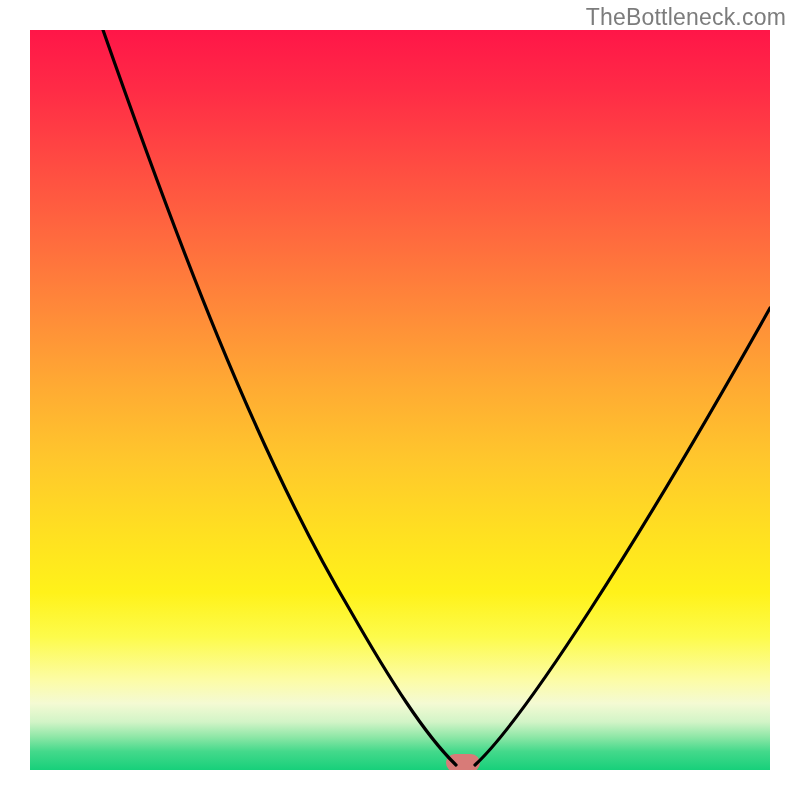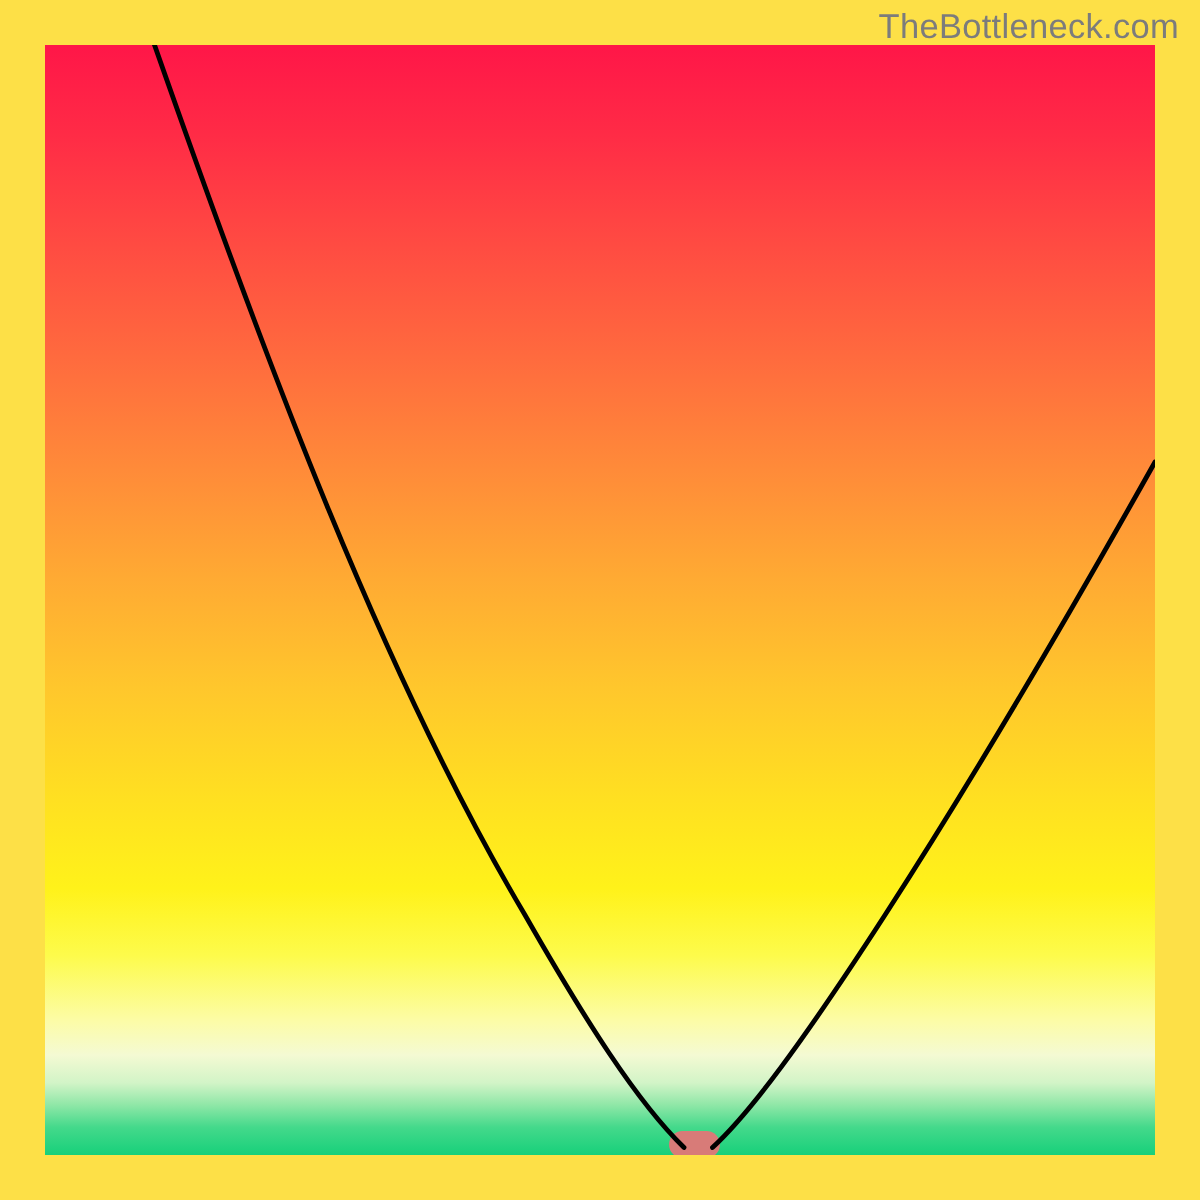--- a/index.html
+++ b/index.html
@@ -8,21 +8,21 @@
     width: 800px;
     height: 800px;
     background: #000;
     overflow: hidden;
     font-family: Arial, Helvetica, sans-serif;
   }
   .frame {
     position: relative;
     width: 800px;
     height: 800px;
-    background: #fde047;
+    background: #ffffff;
   }
   .watermark {
     position: absolute;
     top: 4px;
     right: 14px;
     color: #7c7c7c;
     font-size: 23px;
     font-weight: 400;
     letter-spacing: 0.2px;
     z-index: 10;

